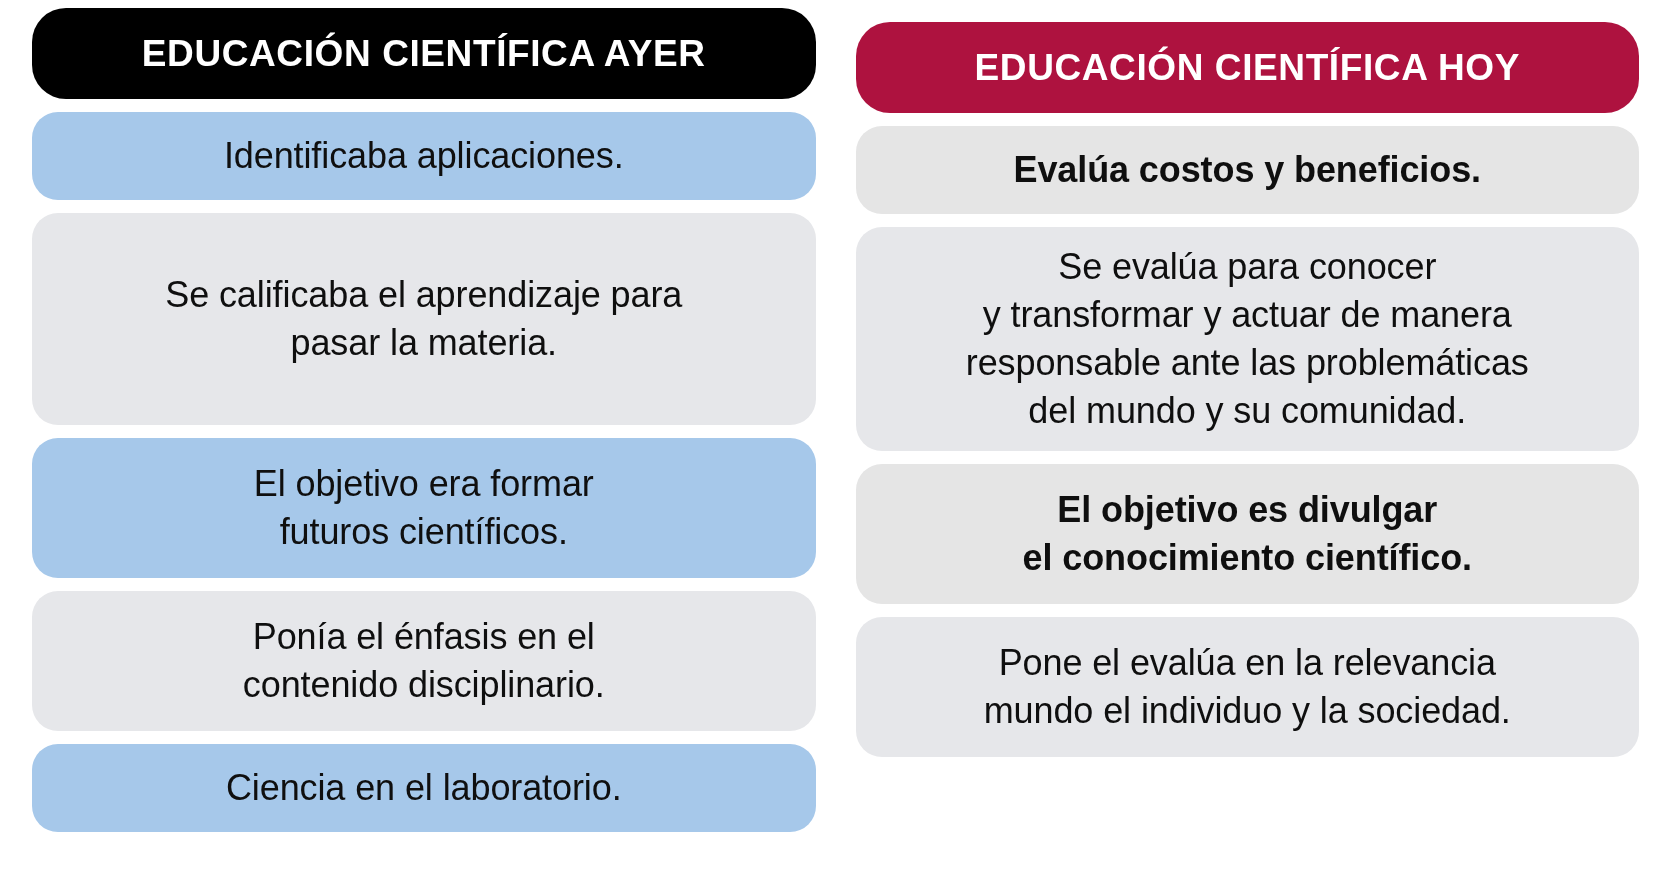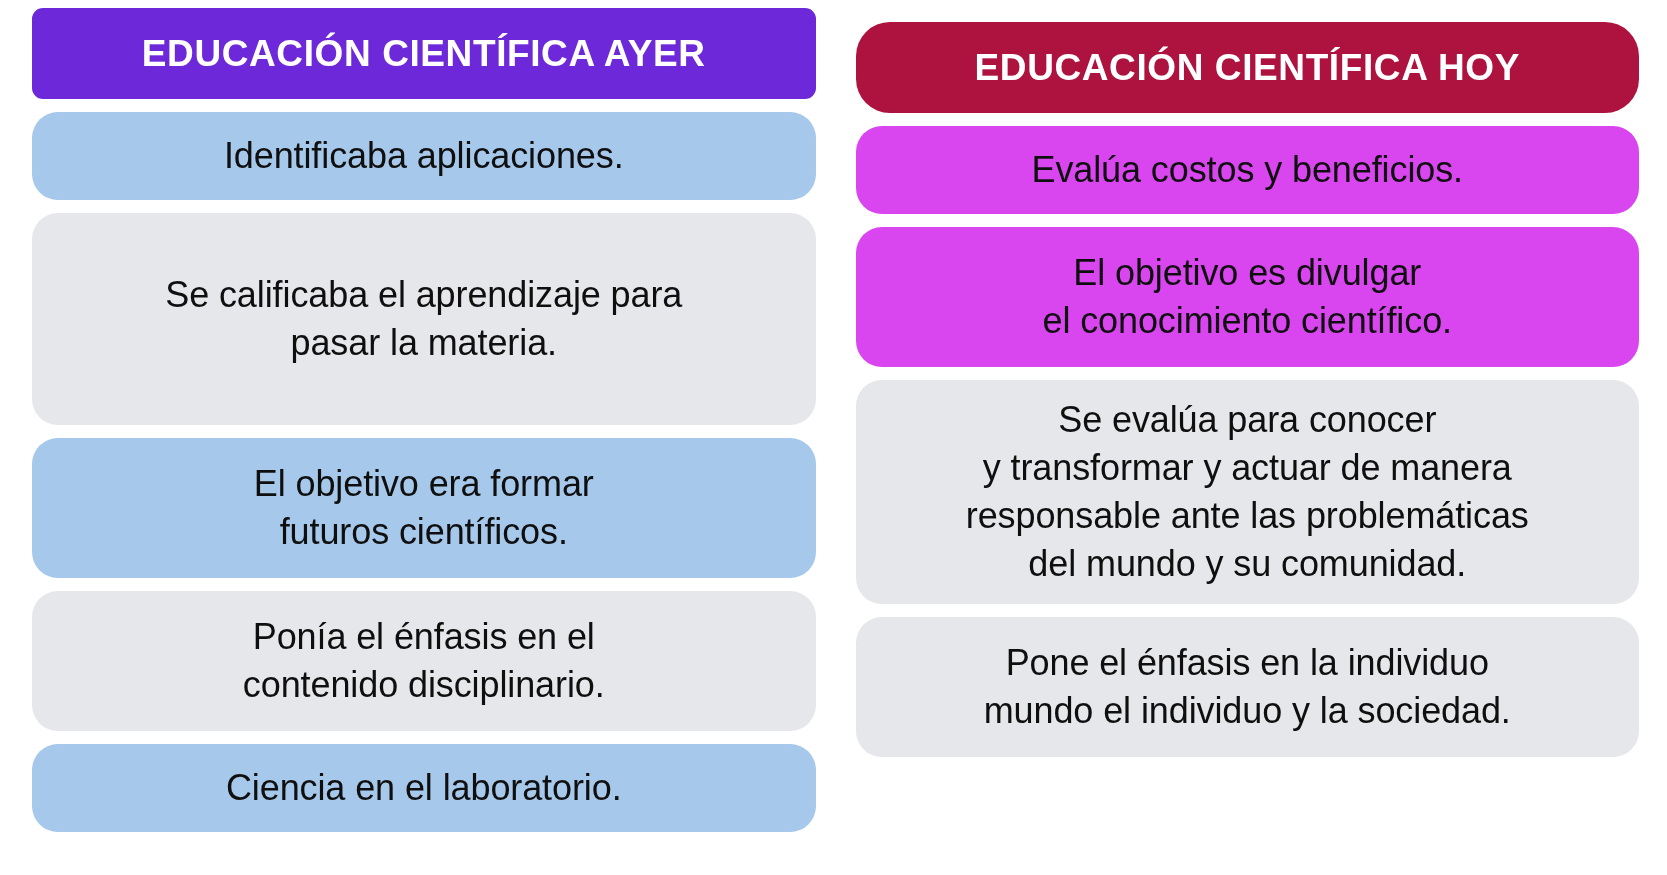--- a/index.html
+++ b/index.html
@@ -40,21 +40,21 @@
     text-align: center;
     display: flex;
     align-items: center;
     justify-content: center;
     height: 91px;
     flex: 0 0 91px;
     box-sizing: border-box;
     padding: 0 10px;
     white-space: nowrap;
   }
-  .col-header.ayer { background: #6d28d9; border-radius: 11px; }
+  .col-header.ayer { background: #000000; }
   .col-header.hoy  { background: #ae123f; margin-top: 14px; }
 
   .cards {
     display: flex;
     flex-direction: column;
     flex: 1 1 auto;
     margin-top: 13px;
     gap: 13px;
   }
 
@@ -68,21 +68,21 @@
     font-size: 36px;
     line-height: 1.33;
     box-sizing: border-box;
     padding: 16px 18px;
     letter-spacing: -0.1px;
   }
   .card .lines { width: 100%; }
   .card .line { display: block; }
 
   .fill-blue  { background: #a6c8ea; }
-  .fill-pink  { background: #d946ef; }
+  .fill-pink  { background: #e5e5e5; font-weight: bold; }
   .fill-gray  { background: #e6e7ea; }
 
   
   .h1 { flex: 0 0 88px; }
   .h2 { flex: 0 0 212px; }
   .h3 { flex: 0 0 140px; }
   .h4 { flex: 0 0 140px; justify-content: flex-end; }
   .h5 { flex: 0 0 88px; justify-content: center; }
 </style>
 </head>
@@ -133,39 +133,39 @@
   <div class="column">
     <div class="col-header hoy">EDUCACIÓN CIENTÍFICA HOY</div>
     <div class="cards">
 
       <div class="card fill-pink h1">
         <span class="lines">
           <span class="line">Evalúa costos y beneficios.</span>
         </span>
       </div>
 
-      <div class="card fill-pink h3">
-        <span class="lines">
-          <span class="line">El objetivo es divulgar</span>
-          <span class="line">el conocimiento científico.</span>
-        </span>
-      </div>
-
       <div class="card fill-gray h2">
         <span class="lines">
           <span class="line">Se evalúa para conocer</span>
           <span class="line">y transformar y actuar de manera</span>
           <span class="line">responsable ante las problemáticas</span>
           <span class="line">del mundo y su comunidad.</span>
         </span>
       </div>
 
+      <div class="card fill-pink h3">
+        <span class="lines">
+          <span class="line">El objetivo es divulgar</span>
+          <span class="line">el conocimiento científico.</span>
+        </span>
+      </div>
+
       <div class="card fill-gray h4">
         <span class="lines">
-          <span class="line">Pone el énfasis en la individuo</span>
+          <span class="line">Pone el evalúa en la relevancia</span>
           <span class="line">mundo el individuo y la sociedad.</span>
         </span>
       </div>
 
 
     </div>
   </div>
 
 </div>
 

